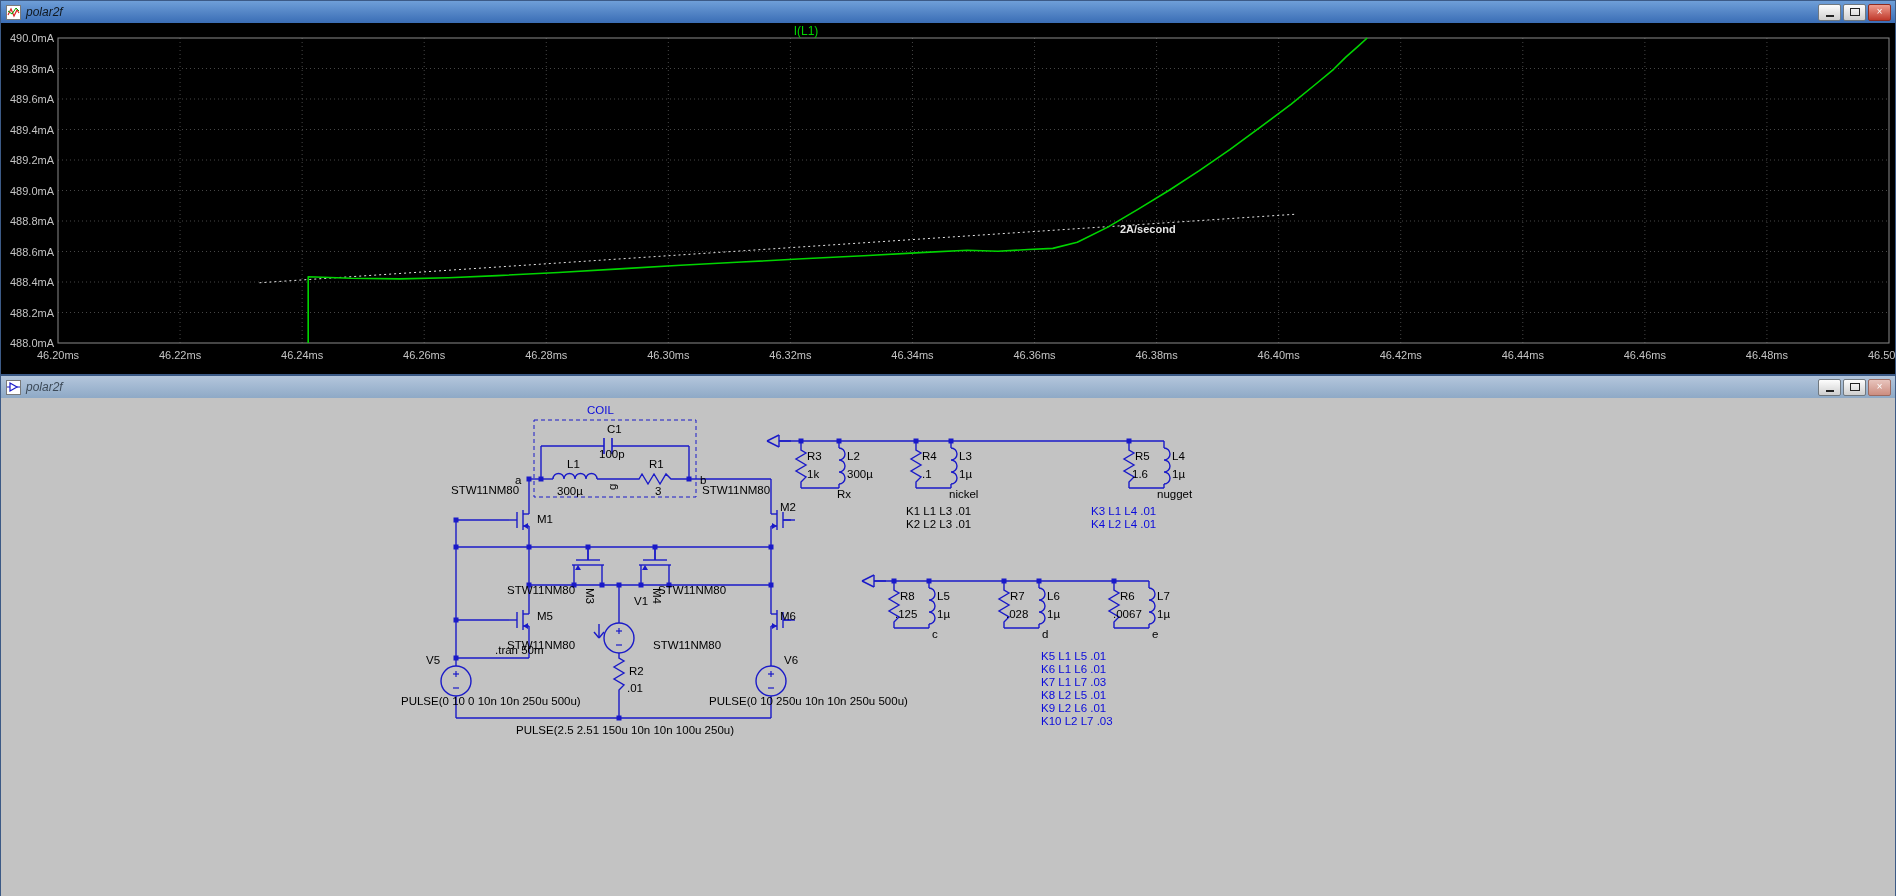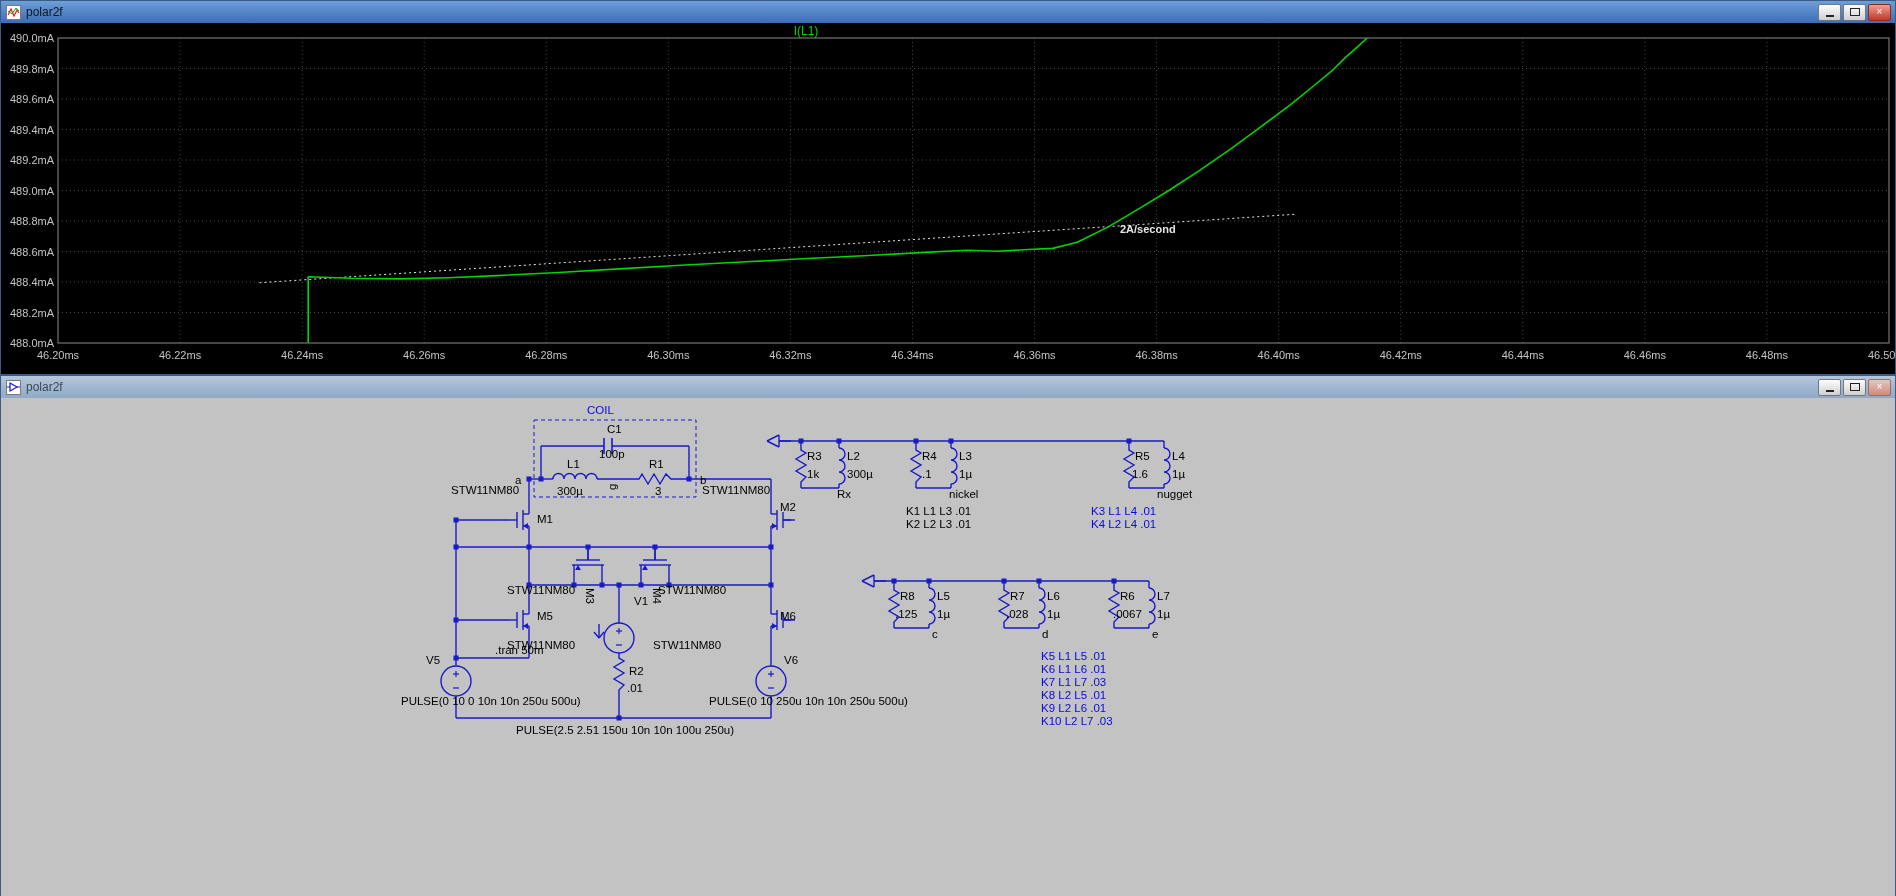--- a/index.html
+++ b/index.html
@@ -1,20 +1,20 @@
 <!DOCTYPE html>
 <html><head>
 <meta charset="utf-8">
 <style>
   html,body{margin:0;padding:0;width:1896px;height:896px;overflow:hidden;
     font-family:"Liberation Sans",sans-serif;background:#2a2a2a;}
   .window{position:absolute;left:0;width:1896px;box-sizing:border-box;border:1px solid #3c5a86;}
   #plot-window{top:0;height:375px;background:#000;}
   #schematic-window{top:375px;height:521px;background:#c3c3c3;}
-  .titlebar{height:22px;display:flex;align-items:center;padding-left:5px;box-sizing:border-box;}
+  .titlebar{height:22px;display:flex;align-items:center;padding-left:5px;box-sizing:border-box;font-style:italic;}
   .titlebar.active{background:linear-gradient(#6f9fd8,#3a6db5);}
   .titlebar.inactive{background:linear-gradient(#b4c6dc,#8ea9c6);}
   .title-text{font-size:12px;color:#101820;margin-left:5px;}
   .titlebar.inactive .title-text{color:#3d4a58;}
   .app-icon{width:15px;height:15px;display:inline-block;}
   .win-buttons{margin-left:auto;display:flex;gap:2px;padding-right:4px;}
   .win-btn{width:21px;height:15px;border:1px solid #70787f;border-radius:2px;
     background:linear-gradient(#fdfdfd,#cfcfcf);display:flex;align-items:center;justify-content:center;
     font-size:10px;line-height:10px;color:#222;cursor:default;}
   .win-btn.close-red{background:linear-gradient(#ef9d8f,#c0392b);border-color:#8d2b20;color:#fff;}

